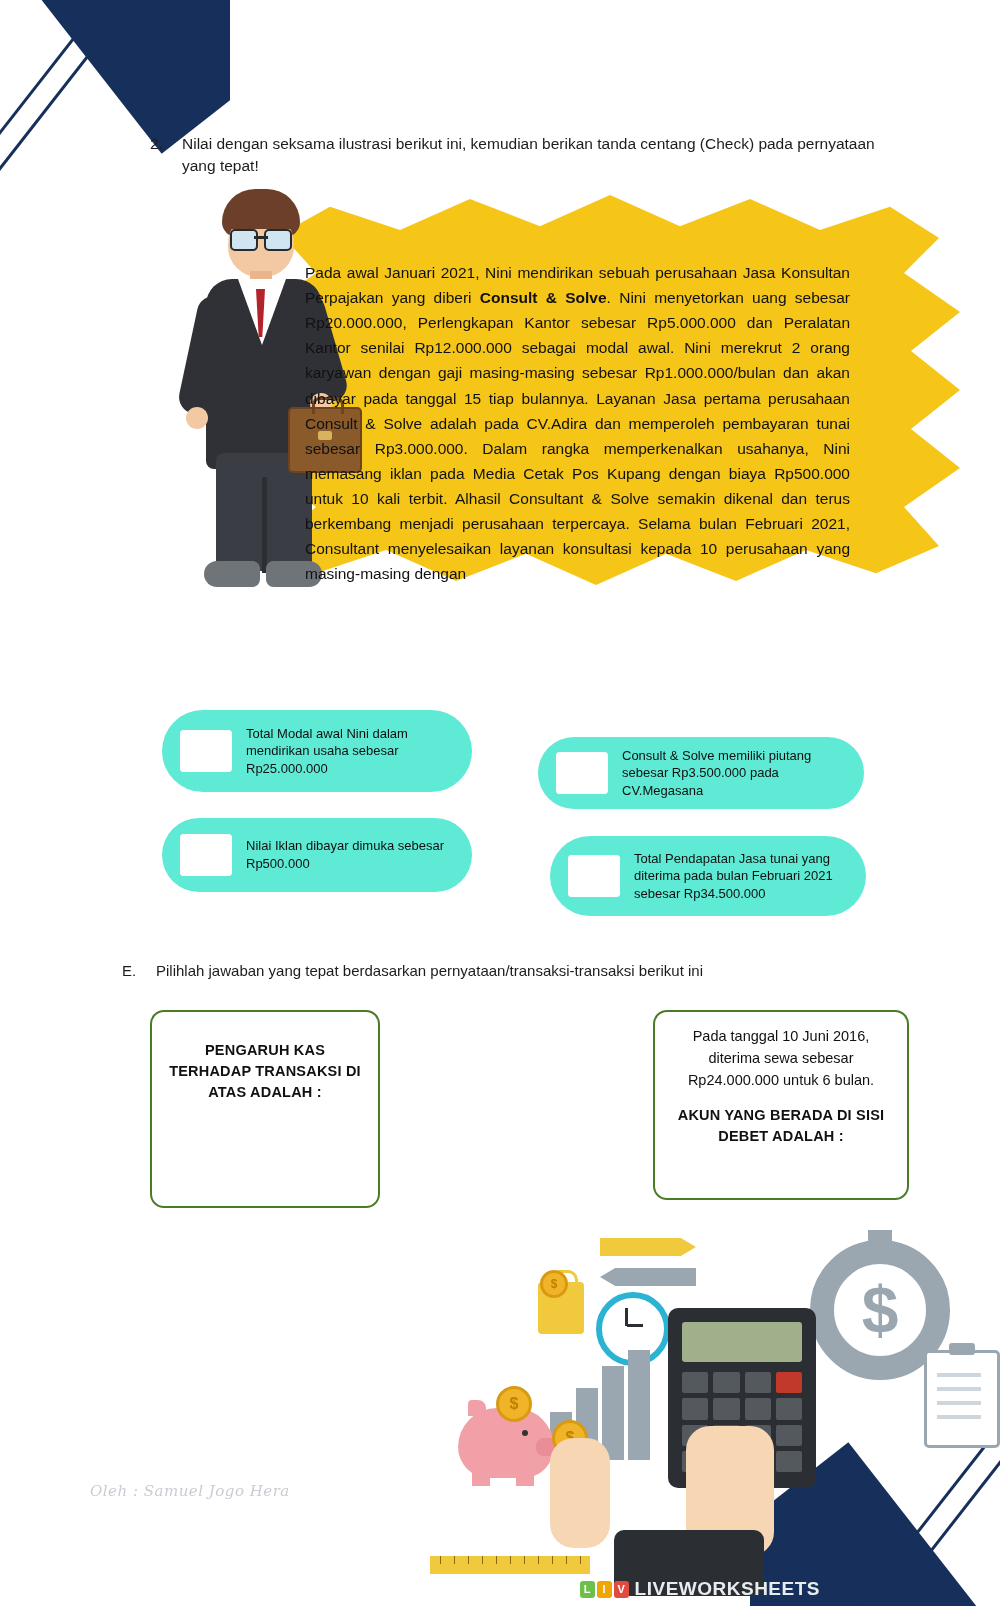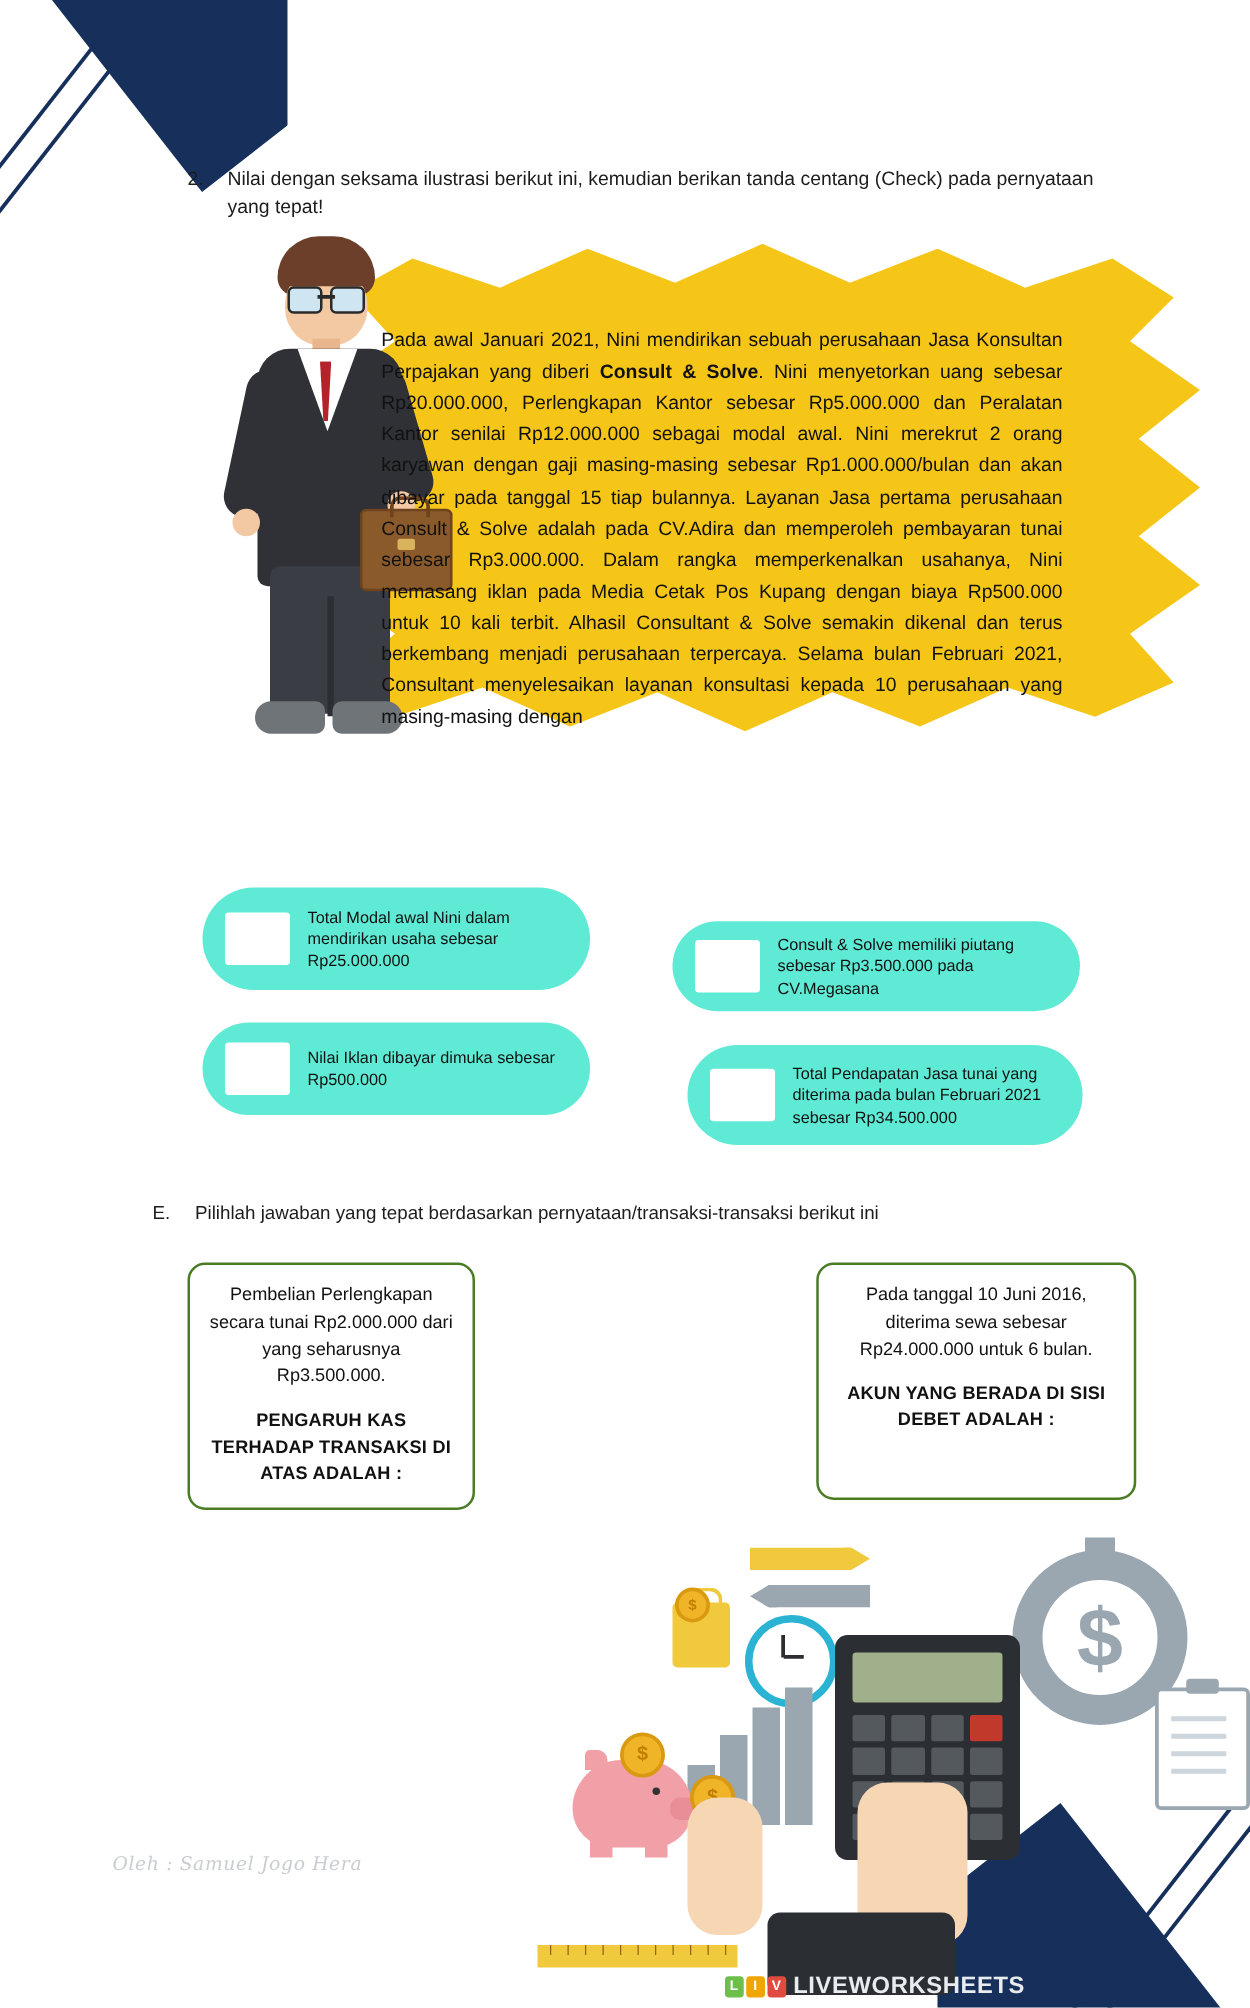--- a/index.html
+++ b/index.html
@@ -262,21 +262,20 @@
   <div class="lbl">Total Pendapatan Jasa tunai yang diterima pada bulan Februari 2021 sebesar Rp34.500.000</div>
 </div>
 
 <div class="sectionE">
   <span class="let">E.</span>
   <span class="txt">Pilihlah jawaban yang tepat berdasarkan pernyataan/transaksi-transaksi berikut ini</span>
 </div>
 
 <div class="cards">
   <div class="card" id="card-1">
-    <div class="body">Pembelian Perlengkapan secara tunai Rp2.000.000 dari yang seharusnya Rp3.500.000.</div>
     <div class="emph">PENGARUH KAS TERHADAP TRANSAKSI DI ATAS ADALAH :</div>
   </div>
   <div class="card" id="card-3">
     <div class="body">Pada tanggal 10 Juni 2016, diterima sewa sebesar Rp24.000.000 untuk 6 bulan.</div>
     <div class="emph">AKUN YANG BERADA DI SISI DEBET ADALAH :</div>
   </div>
 </div>
 
 <div class="bottom">
   <div class="gear">

